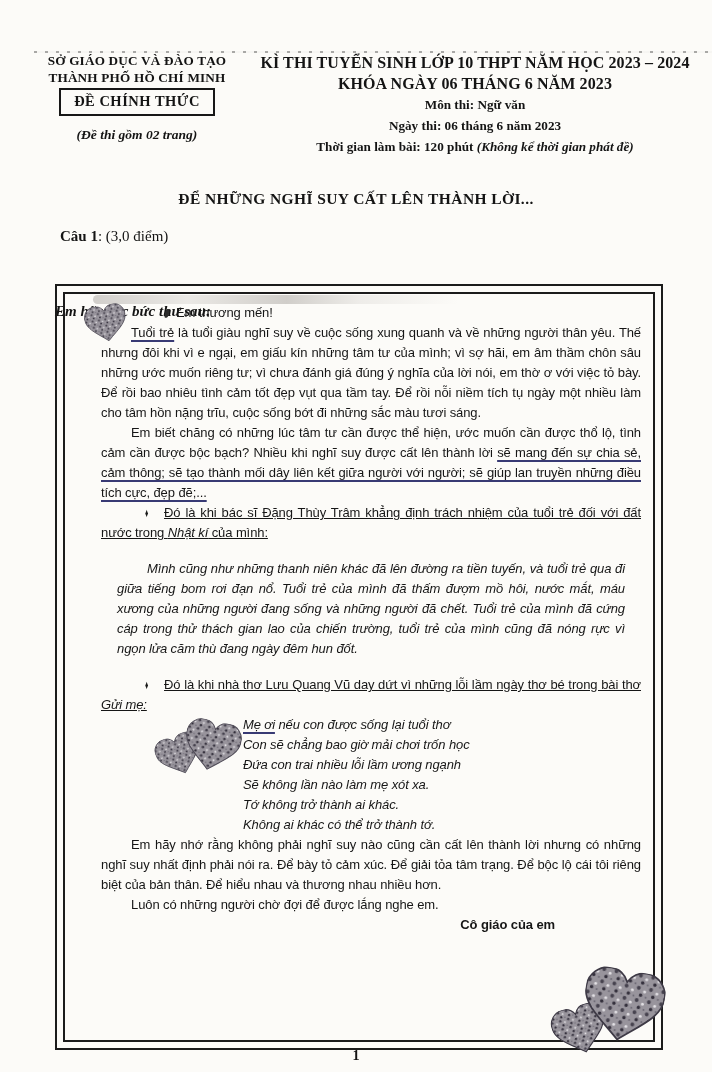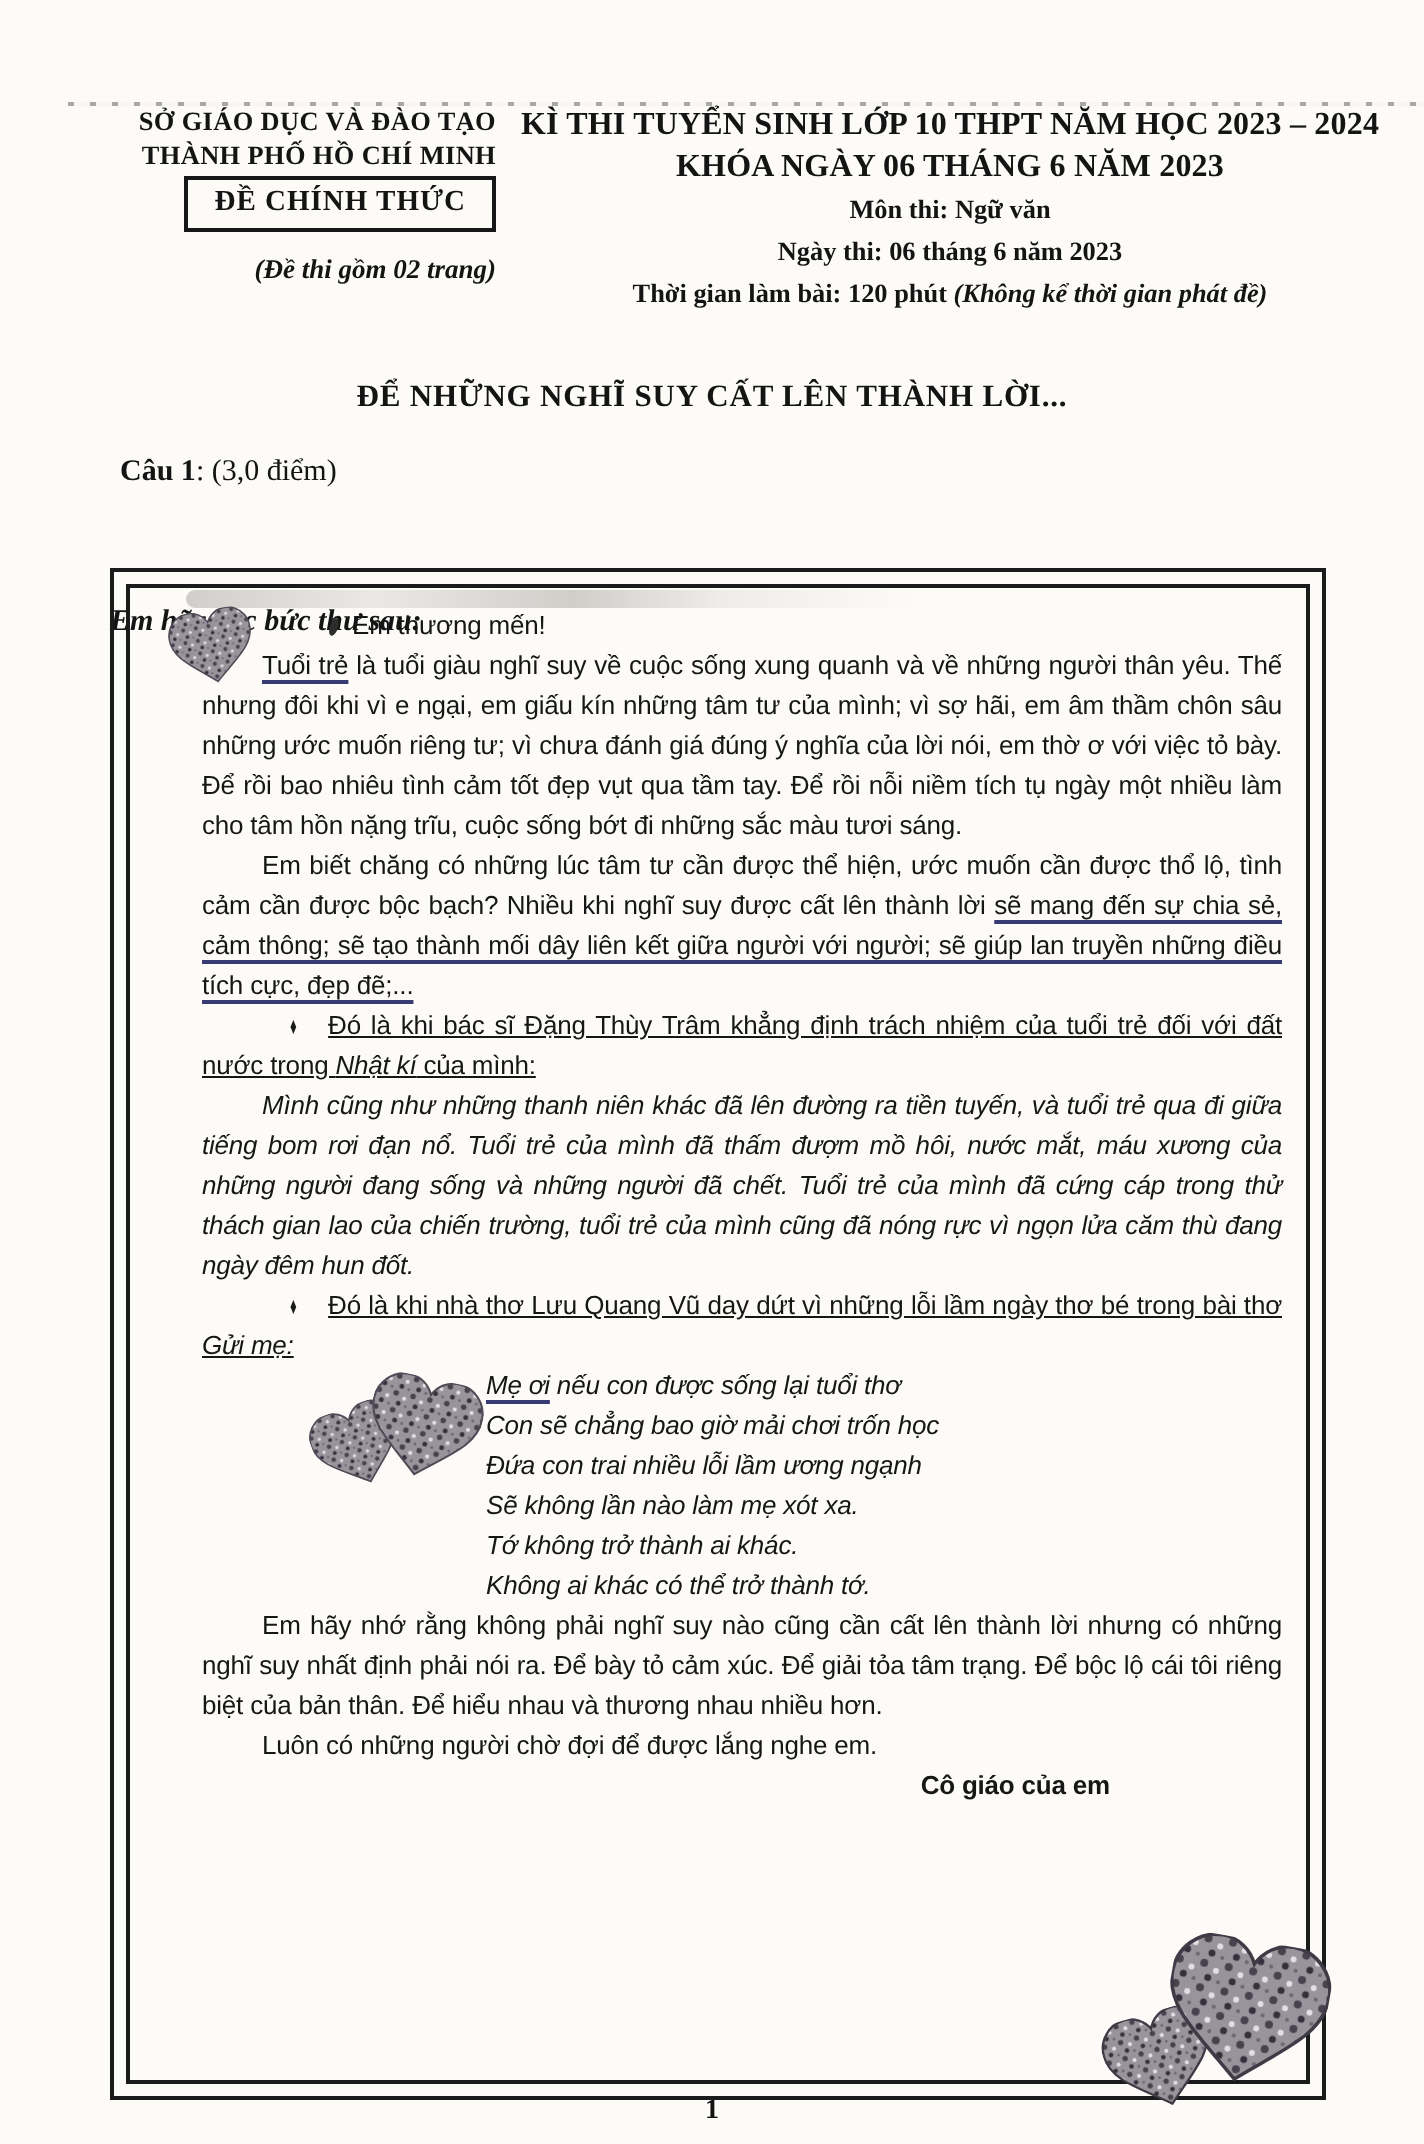--- a/index.html
+++ b/index.html
@@ -9,21 +9,21 @@
     background:#fcfbf8; overflow:hidden; color:#141414;
     font-family:"Liberation Serif", serif;
   }
   
   .scan-artifact{
     position:absolute; top:51px; left:34px; right:0; height:2px; opacity:.45;
     background:repeating-linear-gradient(90deg, rgba(20,20,20,.8) 0 3px, rgba(20,20,20,.05) 3px 11px);
   }
   
   .header{position:absolute; top:52px; left:26px; right:14px; display:flex;}
-  .header-left{width:222px; text-align:right; flex:none;}
+  .header-left{width:222px; text-align:center; flex:none;}
   .hl-line{font-weight:bold; font-size:13.2px; line-height:17px; letter-spacing:.2px;}
   .stamp-box{
     display:inline-block; border:2px solid #171717; padding:3px 13px 4px;
     margin-top:2px; font-weight:bold; font-size:14.5px; letter-spacing:.5px;
   }
   .hl-note{margin-top:11px; font-weight:bold; font-style:italic; font-size:13.5px;}
   .header-right{flex:1; text-align:center; padding-left:4px;}
   .hr-line1,.hr-line2{font-weight:bold; font-size:16px; line-height:21px; letter-spacing:.1px;}
   .hr-line3,.hr-line4,.hr-line5{font-weight:bold; font-size:13.2px; line-height:21px;}
   .hr-line5 i{font-weight:bold;}
@@ -55,21 +55,21 @@
   .salutation{position:relative; padding-left:64px; text-align:left;}
   .pen-mark{
     display:inline-block; width:4px; height:9px; background:#2c2c2c;
     border-radius:50% 50% 60% 40%; transform:rotate(14deg); margin-right:7px; vertical-align:-1px;
   }
   .p{text-indent:30px; margin:0;}
   .bp{text-indent:24px; margin:0;text-decoration:underline;}
   .bullet{
     display:inline-block; transform:scaleX(.55); font-size:12px; margin-right:9px; color:#1a1a1a;
   }
-  .q{font-style:italic; text-indent:30px; margin:0;}
+  .q{font-style:italic; text-indent:30px; margin:16px;}
   .u{
     text-decoration:underline; text-decoration-color:#383a74;
     text-decoration-thickness:1.5px; text-underline-offset:3px;
   }
   .poem{position:relative; margin-left:142px; font-style:italic; text-align:left;}
   .poem-line{white-space:nowrap;}
   .quote-block{margin-left:142px; font-style:italic; text-align:left;}
   .sign-line{text-align:right; padding-right:86px;font-weight:bold;}
   
   .heart{position:absolute;}

